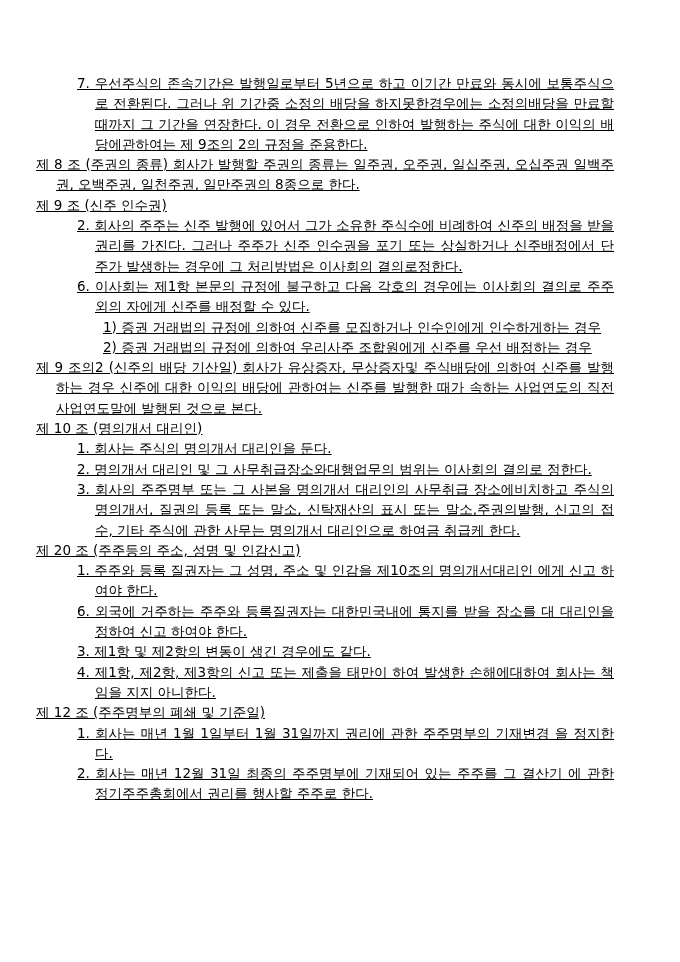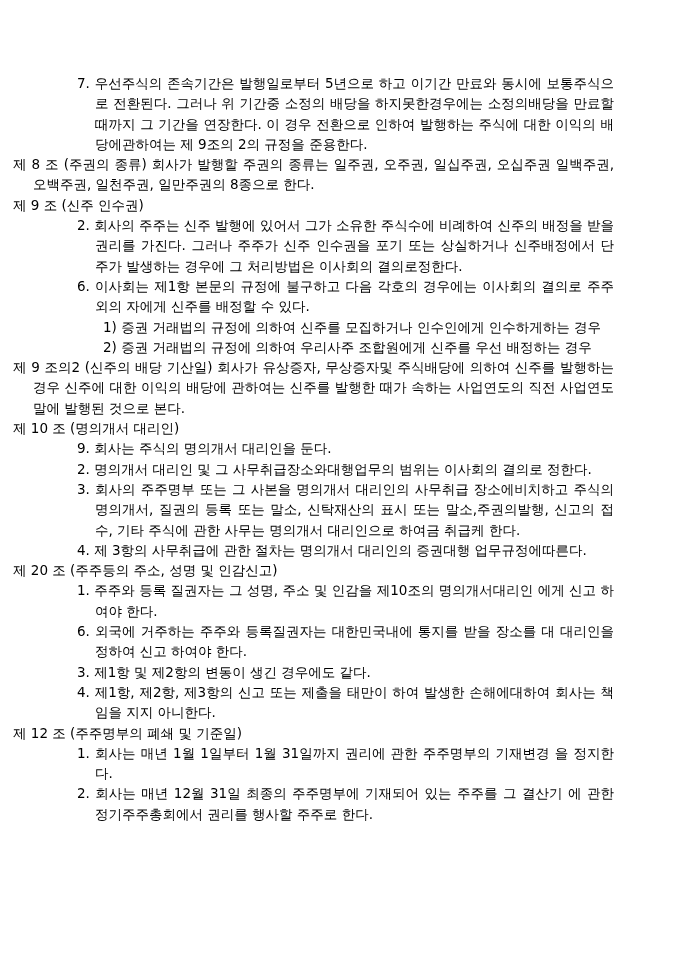--- a/index.html
+++ b/index.html
@@ -15,30 +15,32 @@
     font-family: "DejaVu Sans", sans-serif;
     font-size: 13.5px;
     line-height: 20.3px;
   }
   .page {
     box-sizing: border-box;
     width: 672px;
     height: 962px;
     padding: 73px 58px 0 0;
     background: #ffffff;
+    text-decoration: underline;
   }
   .para {
     margin: 0;
     text-align: justify;
     word-break: break-all;
   }
   
   .lv-article {
     padding-left: 33px;
     text-indent: -20px;
+    margin-left: 23px;
   }
   
   .lv-item {
     padding-left: 95px;
     text-indent: -18px;
   }
   
   .lv-sub {
     padding-left: 103px;
     text-indent: 0;
@@ -50,24 +52,23 @@
 <div class="page">
   <p class="para lv-item">7. 우선주식의 존속기간은 발행일로부터 5년으로 하고 이기간 만료와 동시에 보통주식으로 전환된다. 그러나 위 기간중 소정의 배당을 하지못한경우에는 소정의배당을 만료할 때까지 그 기간을 연장한다. 이 경우 전환으로 인하여 발행하는 주식에 대한 이익의 배당에관하여는 제 9조의 2의 규정을 준용한다.</p>
   <p class="para lv-article">제 8 조 (주권의 종류) 회사가 발행할 주권의 종류는 일주권, 오주권, 일십주권, 오십주권 일백주권, 오백주권, 일천주권, 일만주권의 8종으로 한다.</p>
   <p class="para lv-article">제 9 조 (신주 인수권)</p>
   <p class="para lv-item">2. 회사의 주주는 신주 발행에 있어서 그가 소유한 주식수에 비례하여 신주의 배정을 받을 권리를 가진다. 그러나 주주가 신주 인수권을 포기 또는 상실하거나 신주배정에서 단주가 발생하는 경우에 그 처리방법은 이사회의 결의로정한다.</p>
   <p class="para lv-item">6. 이사회는 제1항 본문의 규정에 불구하고 다음 각호의 경우에는 이사회의 결의로 주주외의 자에게 신주를 배정할 수 있다.</p>
   <p class="para lv-sub">1) 증권 거래법의 규정에 의하여 신주를 모집하거나 인수인에게 인수하게하는 경우</p>
   <p class="para lv-sub">2) 증권 거래법의 규정에 의하여 우리사주 조합원에게 신주를 우선 배정하는 경우</p>
   <p class="para lv-article">제 9 조의2 (신주의 배당 기산일) 회사가 유상증자, 무상증자및 주식배당에 의하여 신주를 발행하는 경우 신주에 대한 이익의 배당에 관하여는 신주를 발행한 때가 속하는 사업연도의 직전 사업연도말에 발행된 것으로 본다.</p>
   <p class="para lv-article">제 10 조 (명의개서 대리인)</p>
-  <p class="para lv-item">9. 회사는 주식의 명의개서 대리인을 둔다.</p>
+  <p class="para lv-item">1. 회사는 주식의 명의개서 대리인을 둔다.</p>
   <p class="para lv-item">2. 명의개서 대리인 및 그 사무취급장소와대행업무의 범위는 이사회의 결의로 정한다.</p>
   <p class="para lv-item">3. 회사의 주주명부 또는 그 사본을 명의개서 대리인의 사무취급 장소에비치하고 주식의 명의개서, 질권의 등록 또는 말소, 신탁재산의 표시 또는 말소,주권의발행, 신고의 접수, 기타 주식에 관한 사무는 명의개서 대리인으로 하여금 취급케 한다.</p>
-  <p class="para lv-item">4. 제 3항의 사무취급에 관한 절차는 명의개서 대리인의 증권대행 업무규정에따른다.</p>
   <p class="para lv-article">제 20 조 (주주등의 주소, 성명 및 인감신고)</p>
   <p class="para lv-item">1. 주주와 등록 질권자는 그 성명, 주소 및 인감을 제10조의 명의개서대리인 에게 신고 하여야 한다.</p>
   <p class="para lv-item">6. 외국에 거주하는 주주와 등록질권자는 대한민국내에 통지를 받을 장소를 대 대리인을 정하여 신고 하여야 한다.</p>
   <p class="para lv-item">3. 제1항 및 제2항의 변동이 생긴 경우에도 같다.</p>
   <p class="para lv-item">4. 제1항, 제2항, 제3항의 신고 또는 제출을 태만이 하여 발생한 손해에대하여 회사는 책임을 지지 아니한다.</p>
   <p class="para lv-article">제 12 조 (주주명부의 폐쇄 및 기준일)</p>
   <p class="para lv-item">1. 회사는 매년 1월 1일부터 1월 31일까지 권리에 관한 주주명부의 기재변경 을 정지한다.</p>
   <p class="para lv-item">2. 회사는 매년 12월 31일 최종의 주주명부에 기재되어 있는 주주를 그 결산기 에 관한 정기주주총회에서 권리를 행사할 주주로 한다.</p>
 </div>
 

